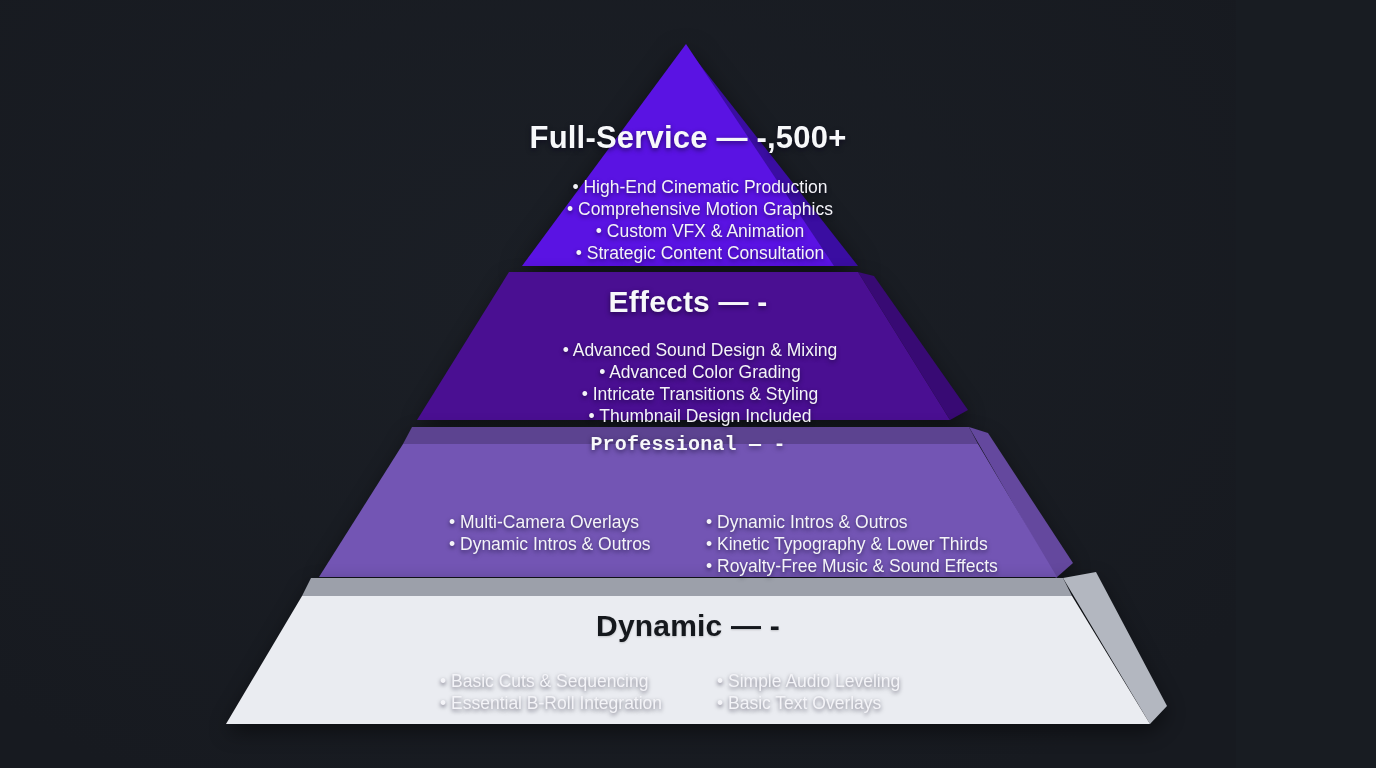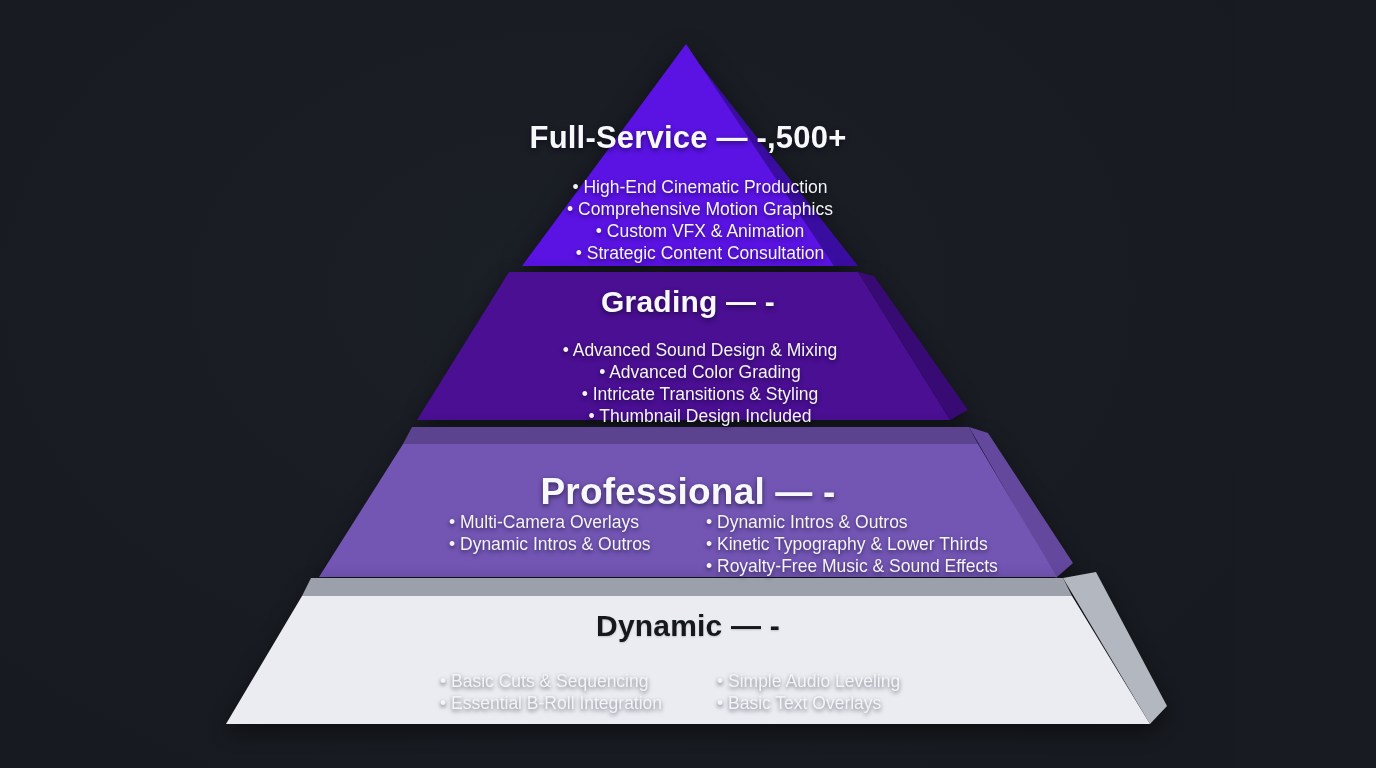--- a/index.html
+++ b/index.html
@@ -21,21 +21,21 @@
   .tier-title {
     position: absolute; left: 0; width: 1376px;
     text-align: center;
     font-weight: bold;
     color: #f7f8fa;
     text-shadow: 0 2px 5px rgba(8,4,28,0.6);
     letter-spacing: 0.2px;
   }
   .t1-title { top: 120px; font-size: 31px; line-height: 36px; }
   .t2-title { top: 284px; font-size: 30px; line-height: 36px; }
-  .t3-title { top: 474px; font-size: 37px; line-height: 36px; }
+  .t3-title { top: 427px; font-size: 20px; line-height: 36px; font-family: Liberation Mono, monospace; }
   .t4-title { top: 608px; font-size: 30px; line-height: 36px;
               color: #15181d; text-shadow: 0 1px 2px rgba(0,0,0,0.18); }
 
   ul.bullets {
     list-style: none; margin: 12px; padding: 0;
     font-size: 17.5px; line-height: 22px;
     color: #f4f4f8;
     text-shadow: 0 2px 4px rgba(8,4,28,0.55);
   }
   ul.bullets li::before { content: "• "; }
@@ -79,21 +79,21 @@
   </svg>
 
   <div class="tier-title t1-title">Full-Service — -,500+</div>
   <ul class="bullets bullets-centered t1-bullets">
     <li>High-End Cinematic Production</li>
     <li>Comprehensive Motion Graphics</li>
     <li>Custom VFX &amp; Animation</li>
     <li>Strategic Content Consultation</li>
   </ul>
 
-  <div class="tier-title t2-title">Grading — -</div>
+  <div class="tier-title t2-title">Effects — -</div>
   <ul class="bullets bullets-centered t2-bullets">
     <li>Advanced Sound Design &amp; Mixing</li>
     <li>Advanced Color Grading</li>
     <li>Intricate Transitions &amp; Styling</li>
     <li>Thumbnail Design Included</li>
   </ul>
 
   <div class="tier-title t3-title">Professional — -</div>
   <ul class="bullets col t3-col-left">
     <li>Multi-Camera Overlays</li>

